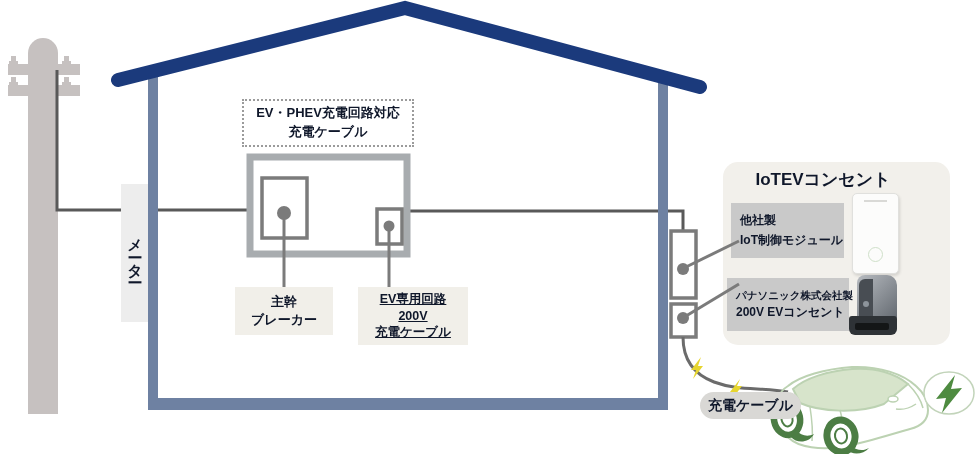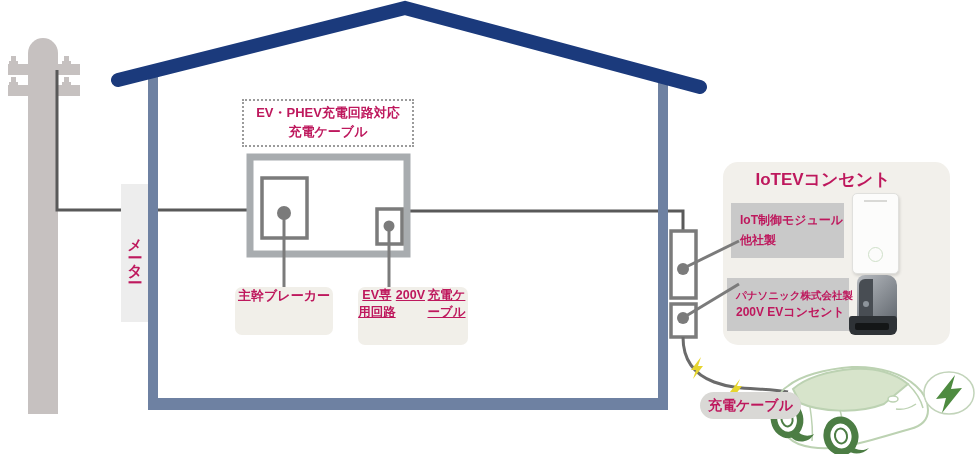--- a/index.html
+++ b/index.html
@@ -1,38 +1,38 @@
 <!DOCTYPE html>
 <html><head>
 <meta charset="utf-8">
 <style>
   html,body{margin:0;padding:0;background:#fff;}
   .canvas{
     position:relative;width:976px;height:454px;background:#ffffff;
-    overflow:hidden;font-family:"Liberation Sans","DejaVu Sans",sans-serif;color:#be185d;
+    overflow:hidden;font-family:"Liberation Sans","DejaVu Sans",sans-serif;color:#0f172a;
   }
   .canvas svg{position:absolute;left:0;top:0;}
   #base-art{z-index:1;}
   .lbl{position:absolute;z-index:2;box-sizing:border-box;}
   #overlay-art{z-index:3;pointer-events:none;}
 
   .panel-title{
     left:242px;top:99px;width:172px;height:48px;background:#ffffff;
     border:2px dotted #9b9b9b;display:flex;flex-direction:column;justify-content:center;
     text-align:center;font-size:13px;font-weight:bold;line-height:1.45;
   }
   .meter{
     left:121px;top:184px;width:27px;height:138px;background:#ededed;
     display:flex;align-items:center;justify-content:center;
     writing-mode:vertical-rl;text-orientation:mixed;
     font-size:15px;font-weight:bold;letter-spacing:4px;
   }
   .cream{
-    background:#f1efe9;display:flex;flex-direction:row;justify-content:center;
-    text-align:center;font-weight:bold;line-height:1.35;border-radius:7px;
+    background:#f1efe9;display:flex;flex-direction:column;justify-content:center;
+    text-align:center;font-weight:bold;line-height:1.35;
   }
   .main-breaker-label{left:235px;top:287px;width:98px;height:48px;font-size:13px;}
   .ev-breaker-label{left:358px;top:287px;width:110px;height:58px;font-size:12.5px;text-decoration:underline;}
   .iot-panel{
     left:723px;top:162px;width:227px;height:183px;background:#f2f0eb;border-radius:15px;
   }
   .iot-title{
     position:absolute;left:0;top:6px;width:200px;text-align:center;
     font-size:17px;font-weight:bold;
   }
@@ -181,22 +181,22 @@
   <div class="lbl cream ev-breaker-label">
     <span>EV専用回路</span>
     <span>200V</span>
     <span>充電ケーブル</span>
   </div>
 
   <div class="lbl iot-panel">
     <div class="iot-title">IoTEVコンセント</div>
 
     <div class="gray-box iot-module-label">
+      <span>他社製</span>
       <span>IoT制御モジュール</span>
-      <span>他社製</span>
     </div>
 
     <div class="device-white">
       <div class="brand"></div>
       <div class="ring"></div>
     </div>
 
     <div class="gray-box ev-outlet-label">
       <span>パナソニック株式会社製</span>
       <span class="l2">200V EVコンセント</span>

